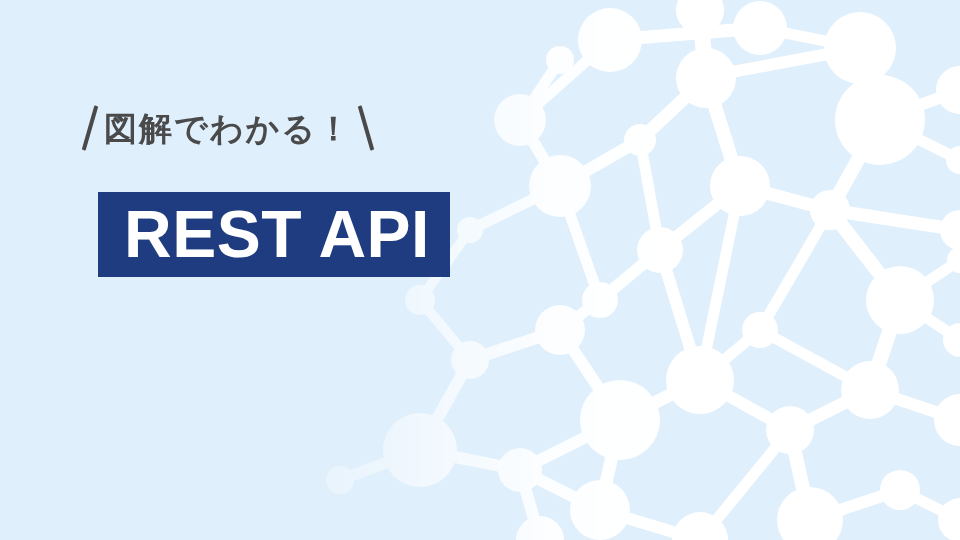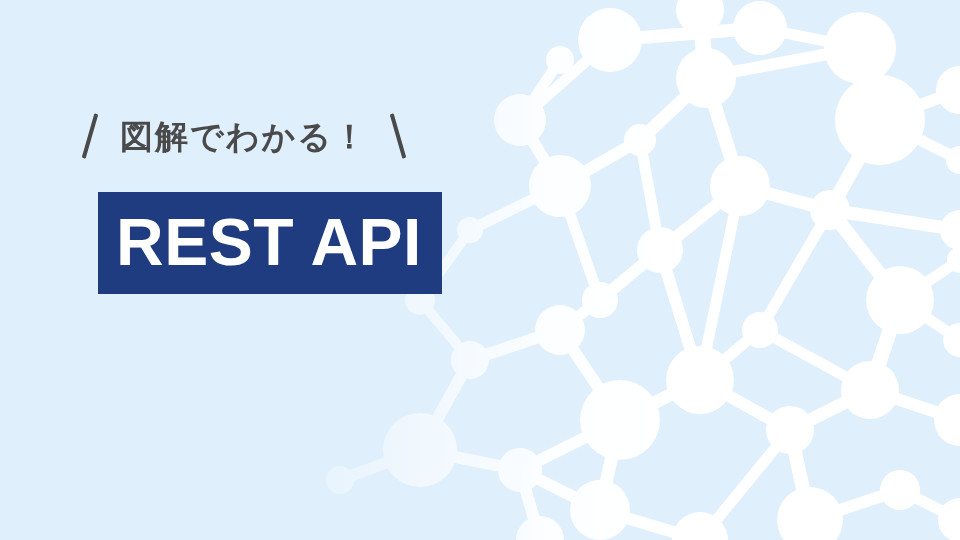--- a/index.html
+++ b/index.html
@@ -33,25 +33,25 @@
     left: 0;
     top: 0;
     width: 960px;
     height: 540px;
   }
 
   
   .eyebrow-row {
     position: absolute;
     left: 88px;
-    top: 108px;
+    top: 100px;
     height: 56px;
     display: flex;
     align-items: center;
-    gap: 28px;
+    gap: 12px;
   }
   .slash {
     display: block;
     width: 4px;
     height: 46px;
     background: #4a4a4a;
     border-radius: 1px;
   }
   .slash-left  { transform: rotate(16deg); }
   .slash-right { transform: rotate(-16deg); }
@@ -72,24 +72,24 @@
     display: flex;
     align-items: center;
   }
   .title-box {
     background: #1e3c7f;
     color: #ffffff;
     font-size: 66px;
     font-weight: 800;
     letter-spacing: 0.5px;
     line-height: 1;
-    padding: 21px 20px 23px 18px;
+    padding: 21px 20px 23px 26px;
     white-space: nowrap;
     box-sizing: border-box;
-    height: 102px;
+    height: 85px;
     display: flex;
     align-items: center;
   }
   .title-suffix {
     color: #1e3c7f;
     font-size: 48px;
     font-weight: 800;
     letter-spacing: 1px;
     line-height: 1;
     margin-left: 6px;

